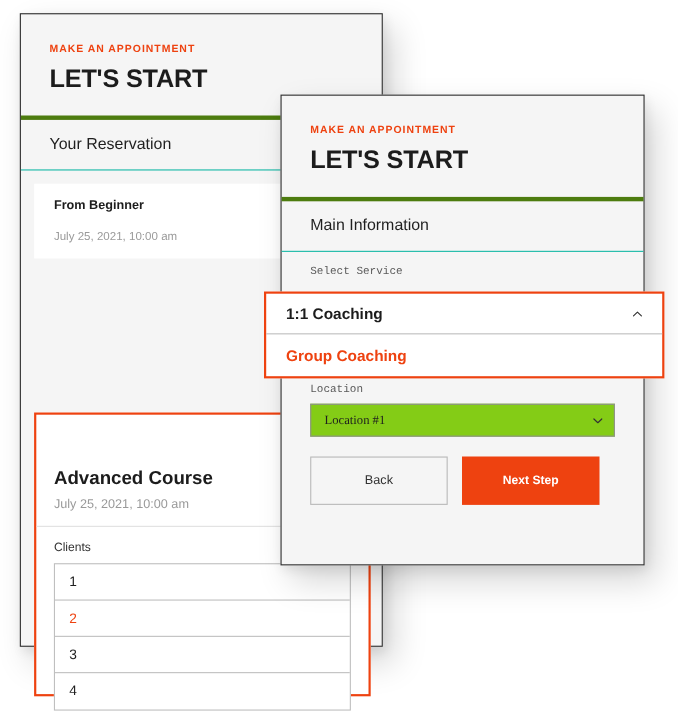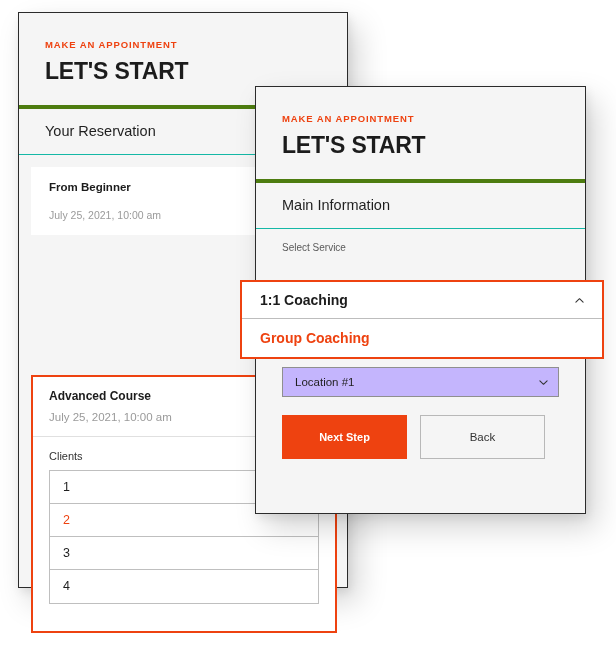--- a/index.html
+++ b/index.html
@@ -98,23 +98,24 @@
     top: 208px;
     width: 306px;
     height: 258px;
     border: 2px solid #ee4210;
     background: #ffffff;
     box-sizing: border-box;
     z-index: 3;
     padding: 12px 16px 0 16px;
   }
   #selected-block .resv-title {
-    font-size: 12px;
+    font-size: 17px;
     font-weight: 700;
     margin-bottom: 8px;
+    margin-top: 36px;
   }
   #selected-block .resv-date {
     font-size: 11.5px;
     margin-bottom: 13px;
   }
   .thin-divider {
     height: 1px;
     background: #e0e0e0;
     margin: 0 -16px 13px -16px;
   }
@@ -180,32 +181,34 @@
   
   .right-body {
     position: relative;
     padding: 0 26px;
   }
   .small-label {
     font-size: 10px;
     color: #5a5a5a;
     padding-top: 13px;
     padding-bottom: 7px;
+    font-family: Liberation Mono, monospace;
   }
   .input-box {
     border: 1px solid #8f8f8f;
     height: 30px;
-    background: #c4b5fd;
+    background: #84cc16;
     box-sizing: border-box;
     display: flex;
     align-items: center;
     justify-content: space-between;
     padding: 0 10px 0 12px;
     font-size: 11.5px;
     color: #1f1f1f;
+    font-family: Liberation Serif, serif;
   }
   .chev {
     width: 9px;
     height: 9px;
     flex: 0 0 auto;
   }
   .right-btn-row {
     display: flex;
     gap: 13px;
     padding-top: 18px;
@@ -223,21 +226,21 @@
     width: 125px;
     height: 44px;
     font-weight: 400;
     font-size: 11.5px;
   }
 
   
   #service-dropdown {
     position: absolute;
     left: 240px;
-    top: 280px;
+    top: 265px;
     width: 364px;
     border: 2px solid #ee4210;
     background: #ffffff;
     box-sizing: border-box;
     z-index: 6;
   }
   .dd-current {
     height: 36px;
     display: flex;
     align-items: center;
@@ -326,22 +329,22 @@
     <div class="small-label">Location</div>
 
     <div class="input-box">
       <span>Location #1</span>
       <svg class="chev" viewBox="0 0 10 10">
         <path d="M1 3.2 L5 7 L9 3.2" fill="none" stroke="#333" stroke-width="1.2" stroke-linecap="round" stroke-linejoin="round"></path>
       </svg>
     </div>
 
     <div class="right-btn-row">
+      <div class="btn btn-back">Back</div>
       <div class="btn btn-orange">Next Step</div>
-      <div class="btn btn-back">Back</div>
     </div>
   </div>
 </div>
 
 <div id="service-dropdown">
   <div class="dd-current">
     <span>1:1 Coaching</span>
     <svg class="chev" viewBox="0 0 10 10">
       <path d="M1 6.8 L5 3 L9 6.8" fill="none" stroke="#333" stroke-width="1.2" stroke-linecap="round" stroke-linejoin="round"></path>
     </svg>

